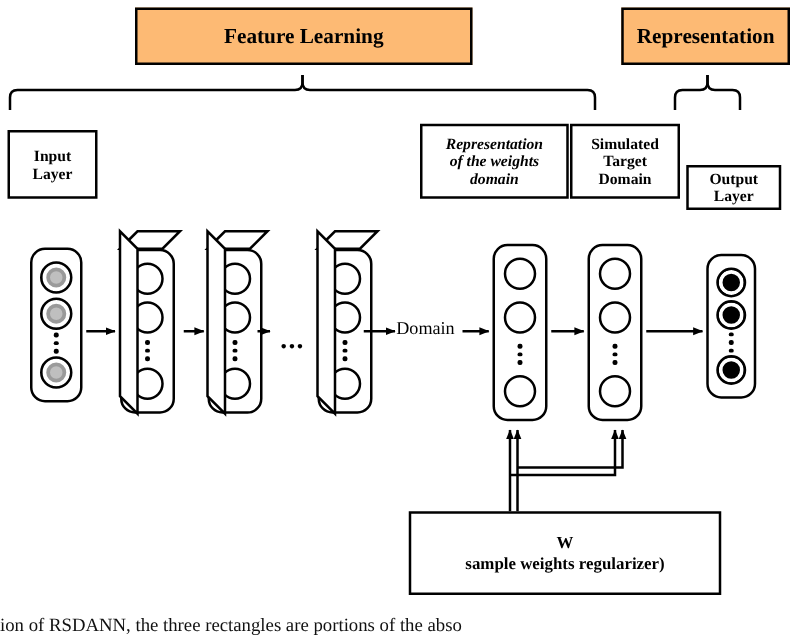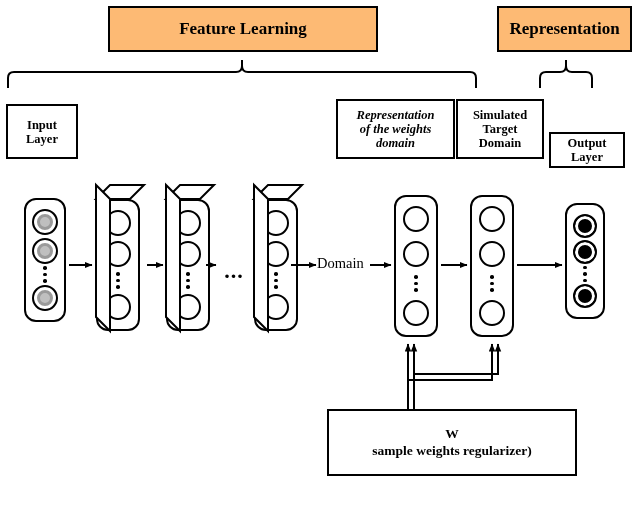--- a/index.html
+++ b/index.html
@@ -256,20 +256,23 @@
         <i></i>
       </span>
     <span class="node filled" style="width:24px;height:24px;"></span>
   </div>
 
   <div class="w-box abs" style="left:327px; top:409px; width:250px; height:67px;">
     <span>W</span>
     <span>sample weights regularizer)</span>
   </div>
 
+  <div class="caption" style="left:0px; top:493px;">
+    <span>ion of RSDANN, the three rectangles are portions of the abso</span>
+  </div>
 
   <svg class="overlay" viewBox="0 0 640 512">
     <defs>
       <marker id="arrow" markerWidth="9" markerHeight="9" refX="7.5" refY="3.2" orient="auto" markerUnits="userSpaceOnUse">
         <path d="M0,0 L8,3.2 L0,6.4 z" fill="#000"></path>
       </marker>
       <marker id="arrowsm" markerWidth="9" markerHeight="9" refX="7.5" refY="3.2" orient="auto" markerUnits="userSpaceOnUse">
         <path d="M0,0 L8,3.2 L0,6.4 z" fill="#000"></path>
       </marker>
     </defs>

